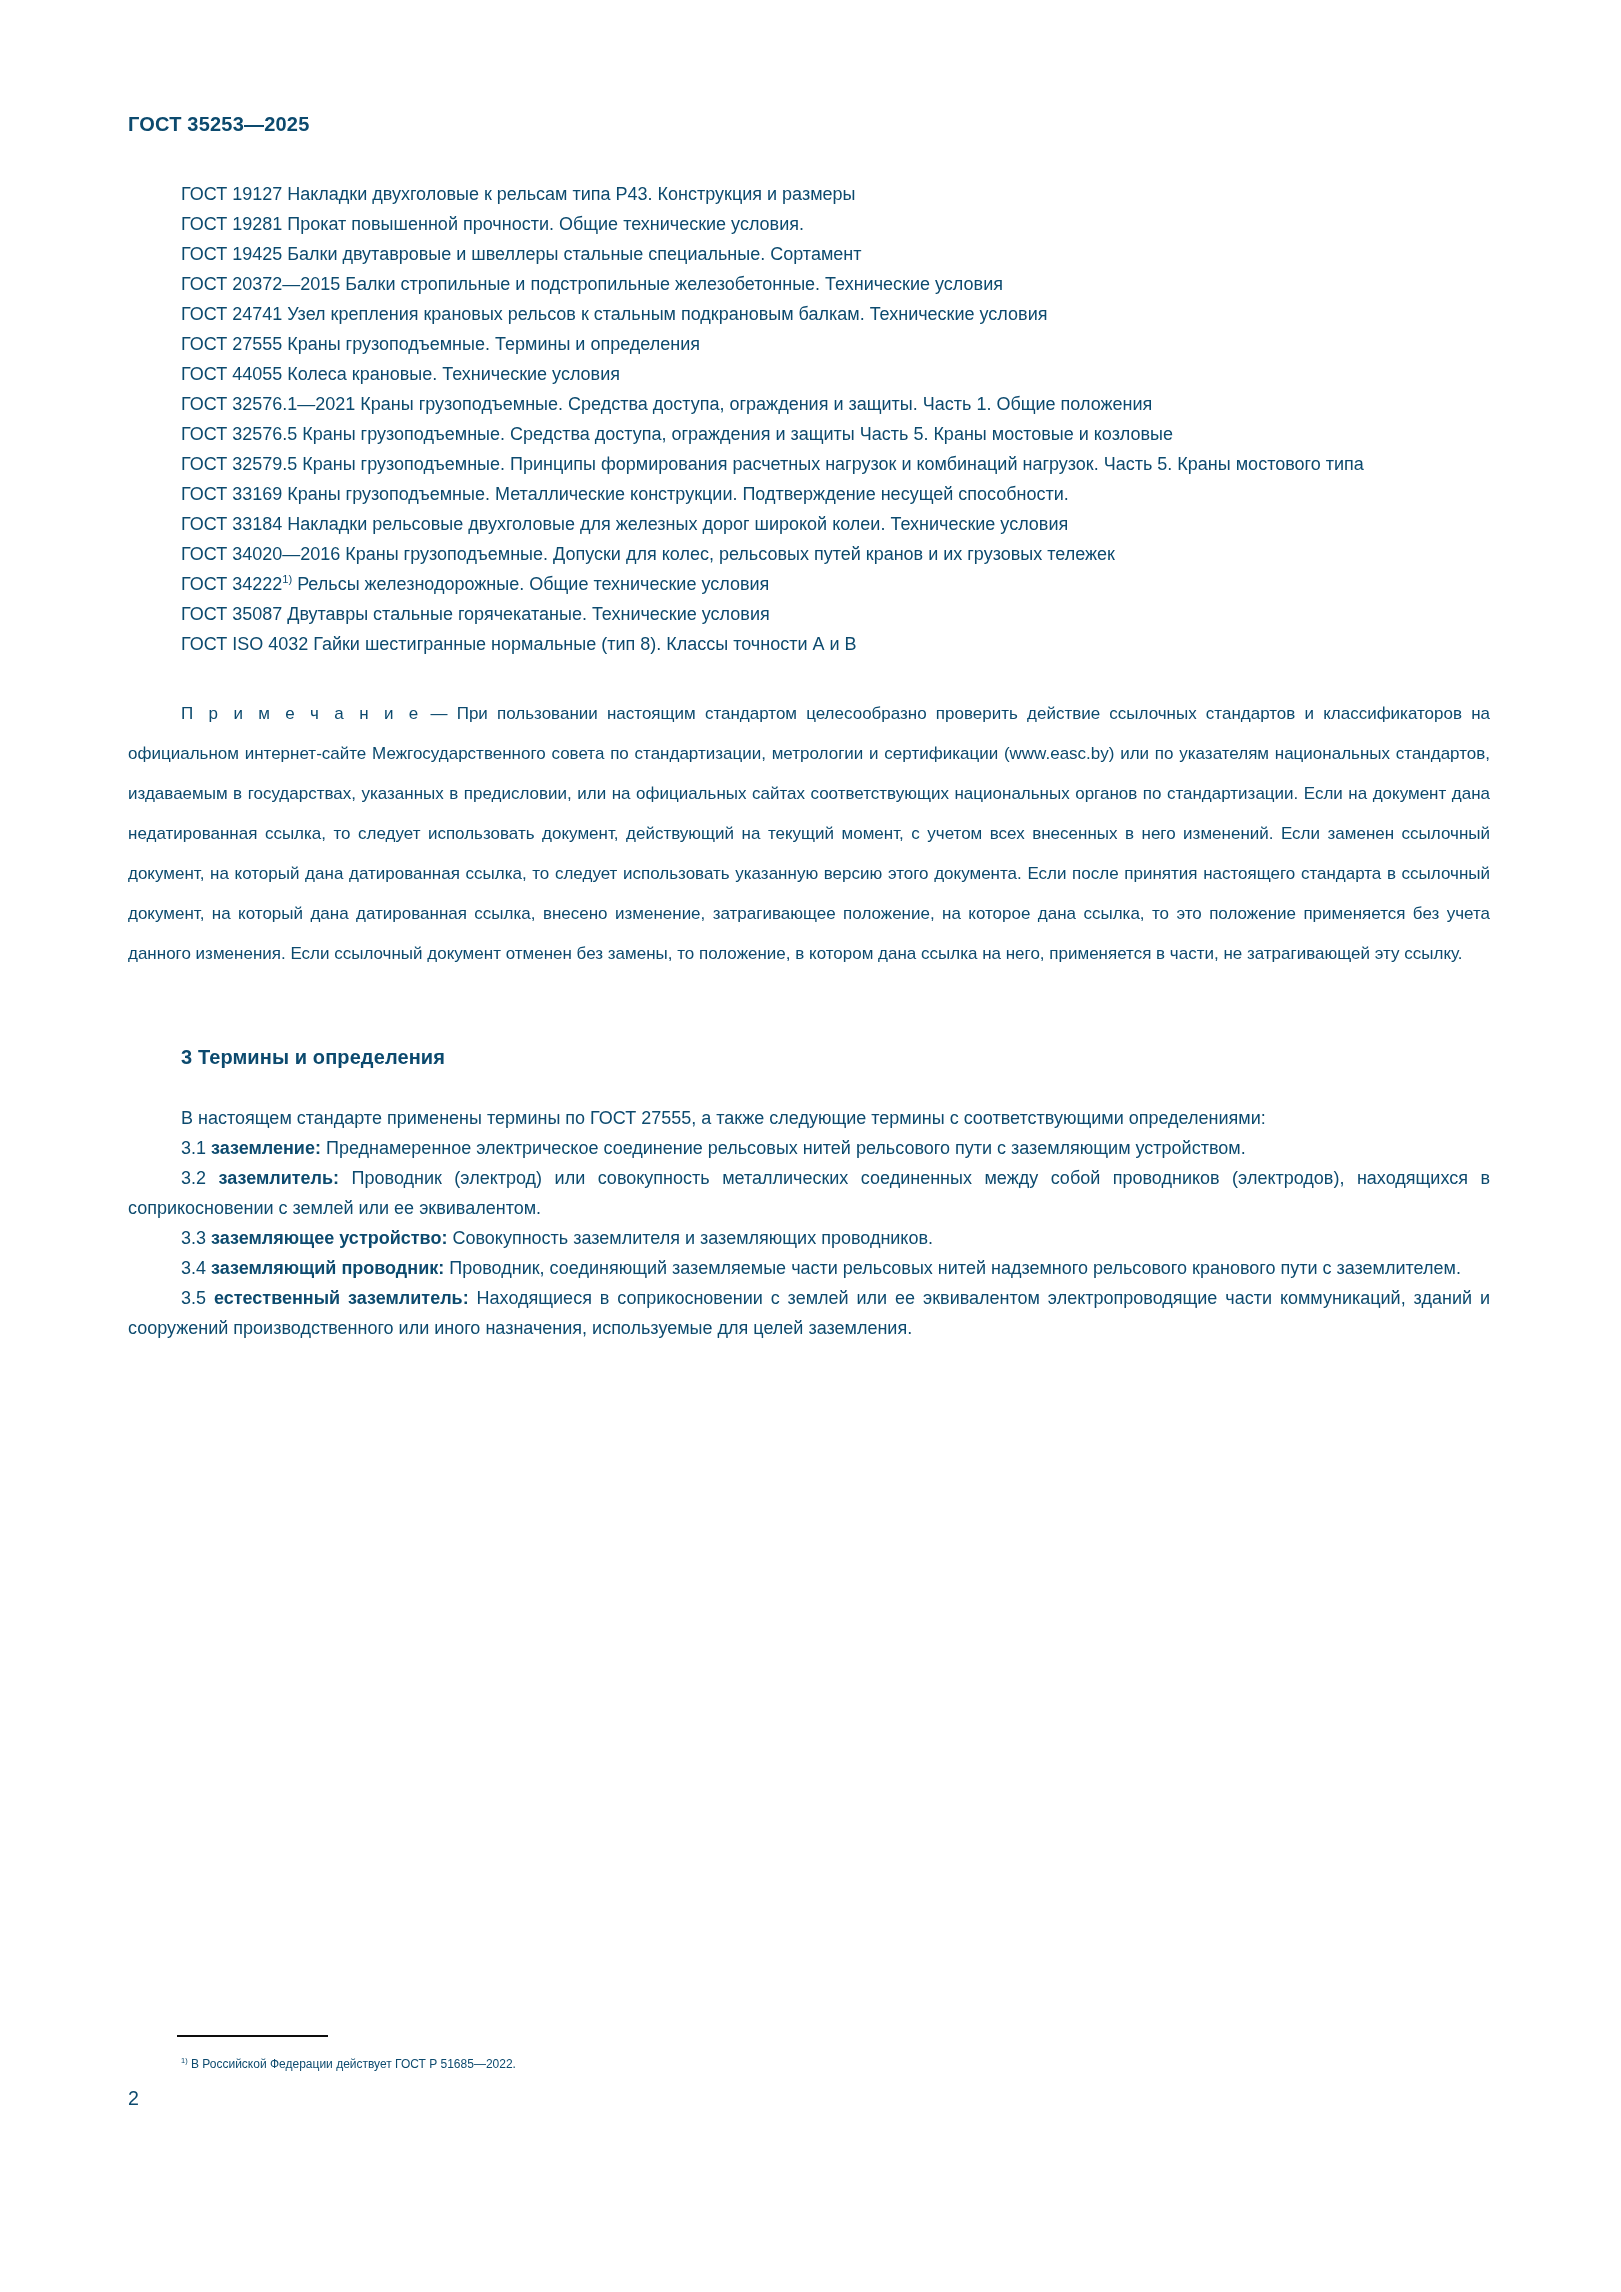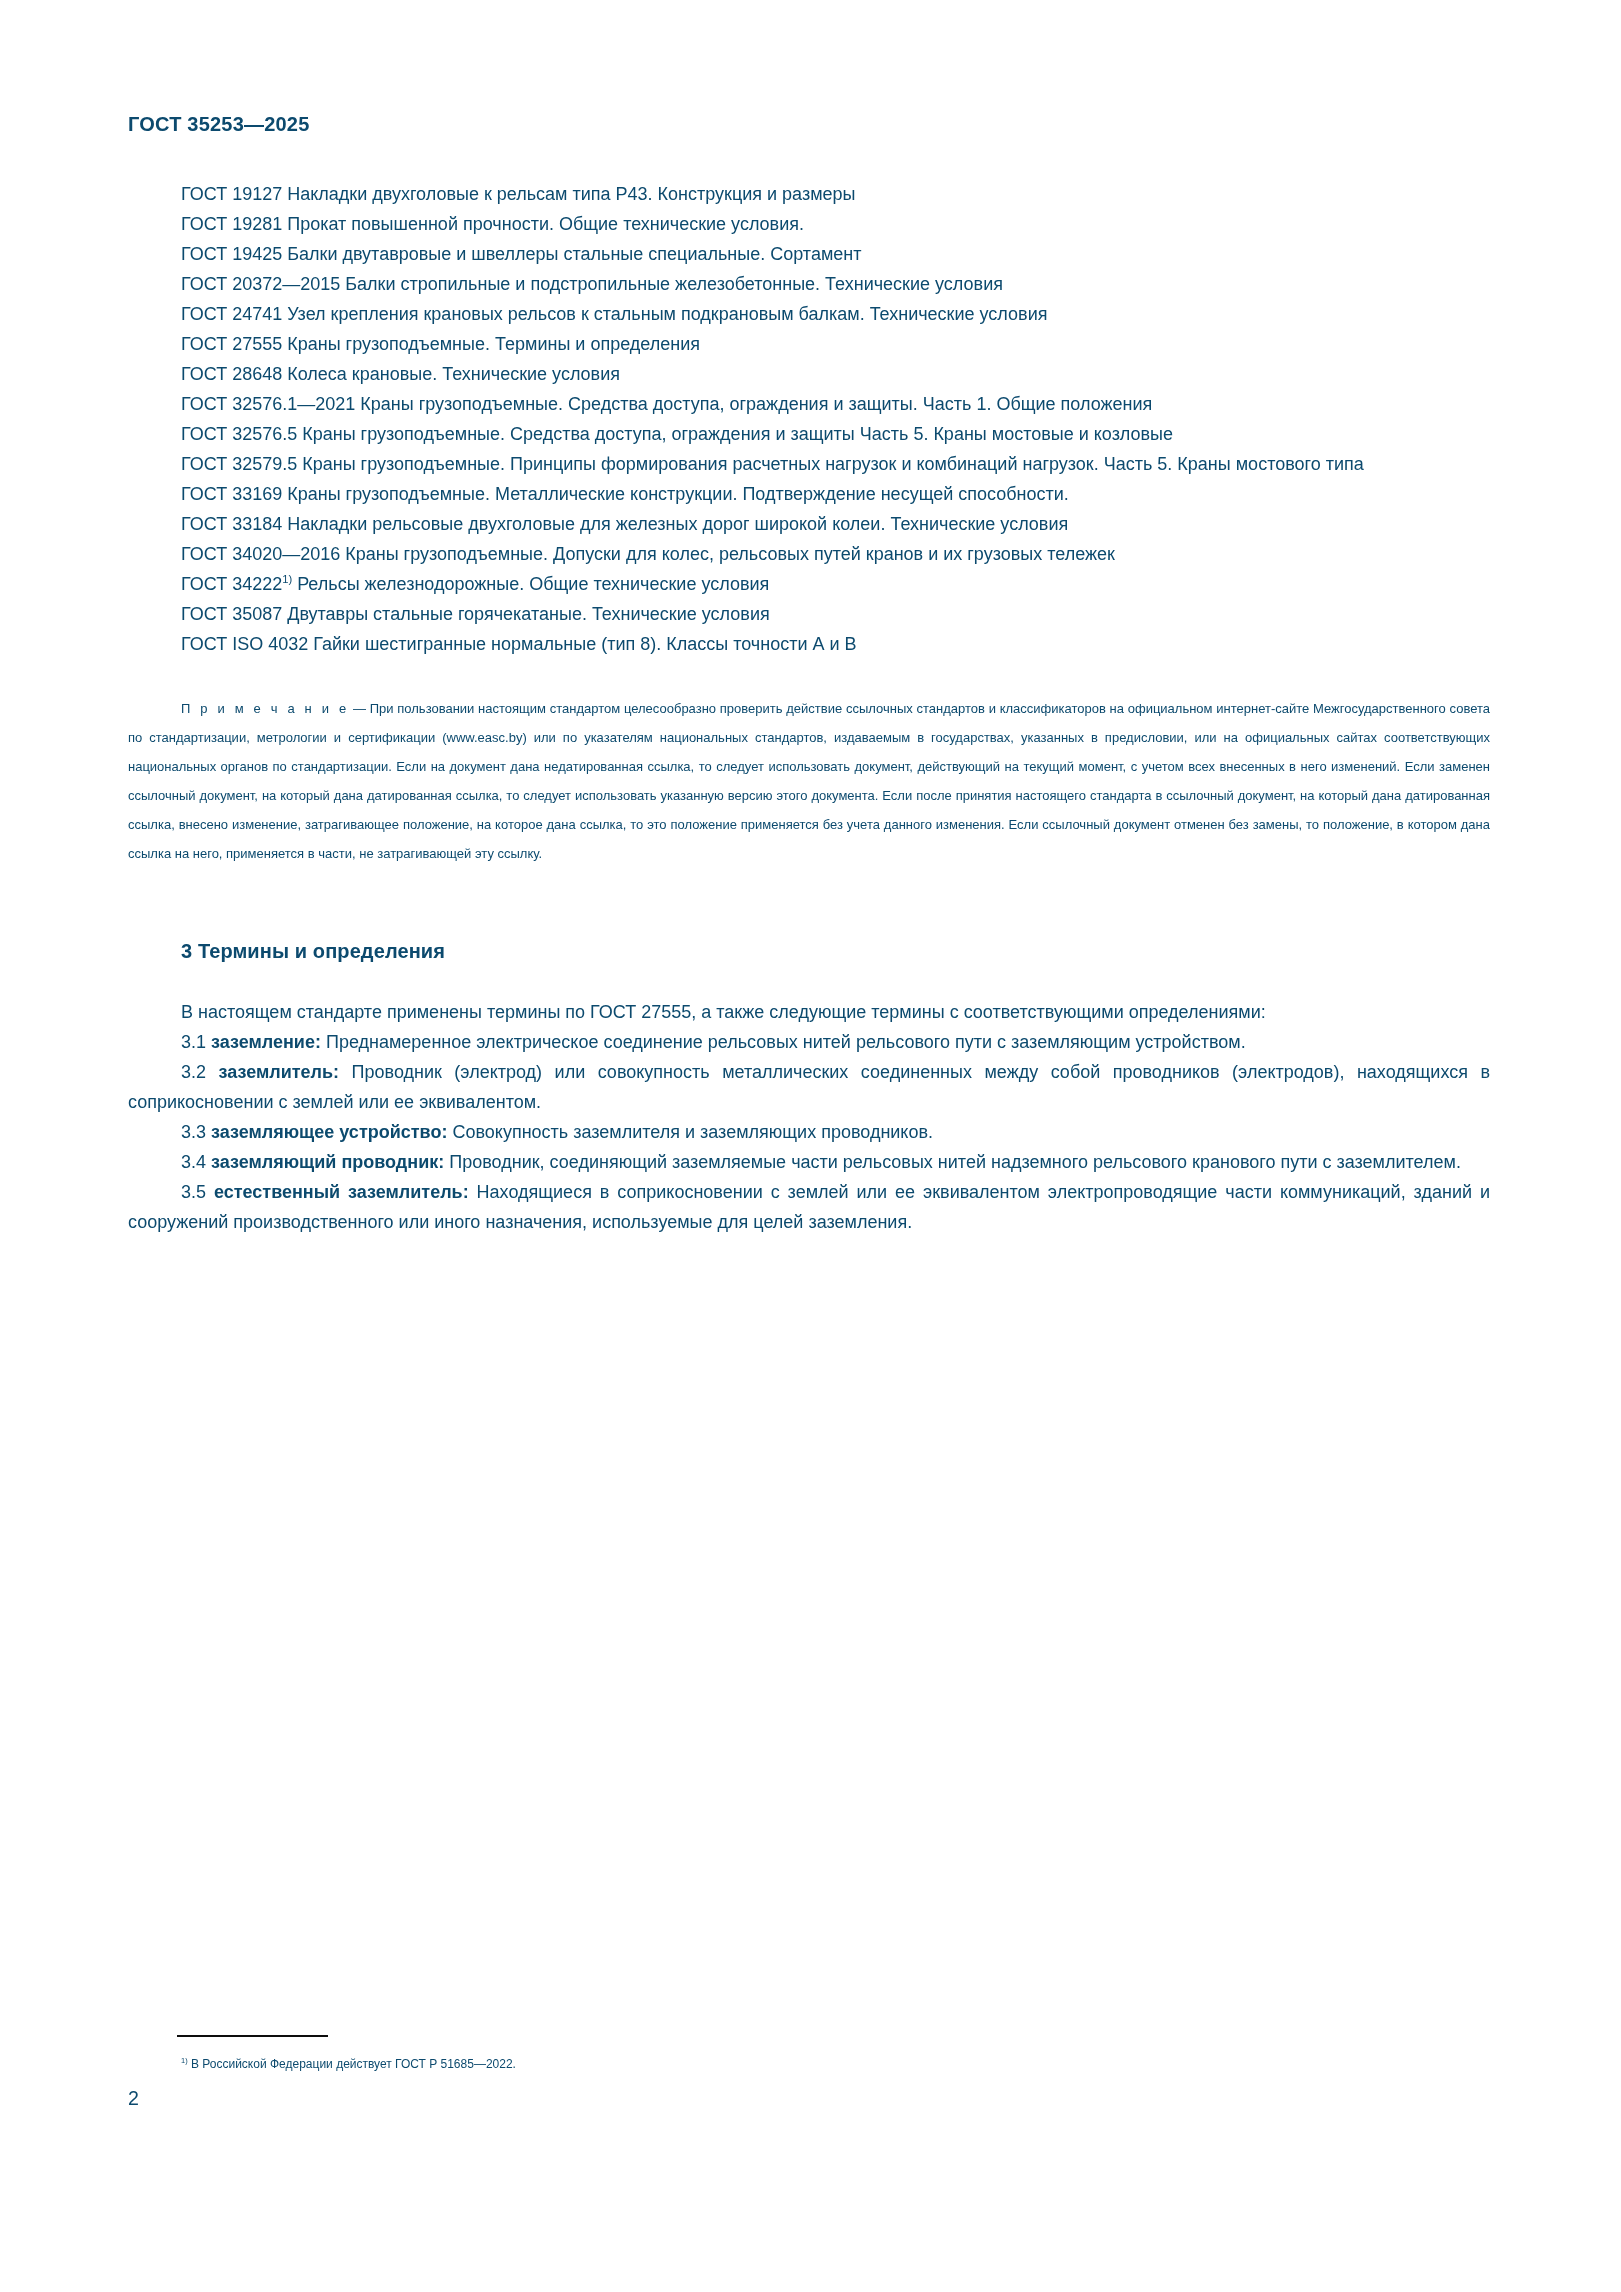--- a/index.html
+++ b/index.html
@@ -48,22 +48,22 @@
   .ref-line.just {
     text-align-last: left;
   }
   sup.fn {
     font-size: 0.62em;
     vertical-align: super;
     line-height: 0;
   }
   .note {
     margin: 35px 0 0 0;
-    font-size: 13px;
-    line-height: 29px;
+    font-size: 17px;
+    line-height: 40px;
     text-align: justify;
     text-indent: 53px;
   }
   .note-label {
     letter-spacing: 3.1px;
   }
   .note-dash {
     letter-spacing: 0;
   }
   h2.section-title {
@@ -121,21 +121,21 @@
     <div class="running-head">ГОСТ 35253—2025</div>
 
     <div class="body-block">
 
       <p class="ref-line just">ГОСТ 19127 Накладки двухголовые к рельсам типа Р43. Конструкция и размеры</p>
       <p class="ref-line just">ГОСТ 19281 Прокат повышенной прочности. Общие технические условия.</p>
       <p class="ref-line just">ГОСТ 19425 Балки двутавровые и швеллеры стальные специальные. Сортамент</p>
       <p class="ref-line just">ГОСТ 20372—2015 Балки стропильные и подстропильные железобетонные. Технические условия</p>
       <p class="ref-line">ГОСТ 24741 Узел крепления крановых рельсов к стальным подкрановым балкам. Технические условия</p>
       <p class="ref-line just">ГОСТ 27555 Краны грузоподъемные. Термины и определения</p>
-      <p class="ref-line just">ГОСТ 28648 Колеса крановые. Технические условия</p>
+      <p class="ref-line just">ГОСТ 44055 Колеса крановые. Технические условия</p>
       <p class="ref-line">ГОСТ 32576.1—2021 Краны грузоподъемные. Средства доступа, ограждения и защиты. Часть 1. Общие положения</p>
       <p class="ref-line">ГОСТ 32576.5 Краны грузоподъемные. Средства доступа, ограждения и защиты Часть 5. Краны мостовые и козловые</p>
       <p class="ref-line">ГОСТ 32579.5 Краны грузоподъемные. Принципы формирования расчетных нагрузок и комбинаций нагрузок. Часть 5. Краны мостового типа</p>
       <p class="ref-line">ГОСТ 33169 Краны грузоподъемные. Металлические конструкции. Подтверждение несущей способности.</p>
       <p class="ref-line">ГОСТ 33184 Накладки рельсовые двухголовые для железных дорог широкой колеи. Технические условия</p>
       <p class="ref-line">ГОСТ 34020—2016 Краны грузоподъемные. Допуски для колес, рельсовых путей кранов и их грузовых тележек</p>
 
       <p class="ref-line just"><span>ГОСТ 34222</span><sup class="fn">1)</sup><span> Рельсы железнодорожные. Общие технические условия</span></p>
 
       <p class="ref-line just">ГОСТ 35087 Двутавры стальные горячекатаные. Технические условия</p>

